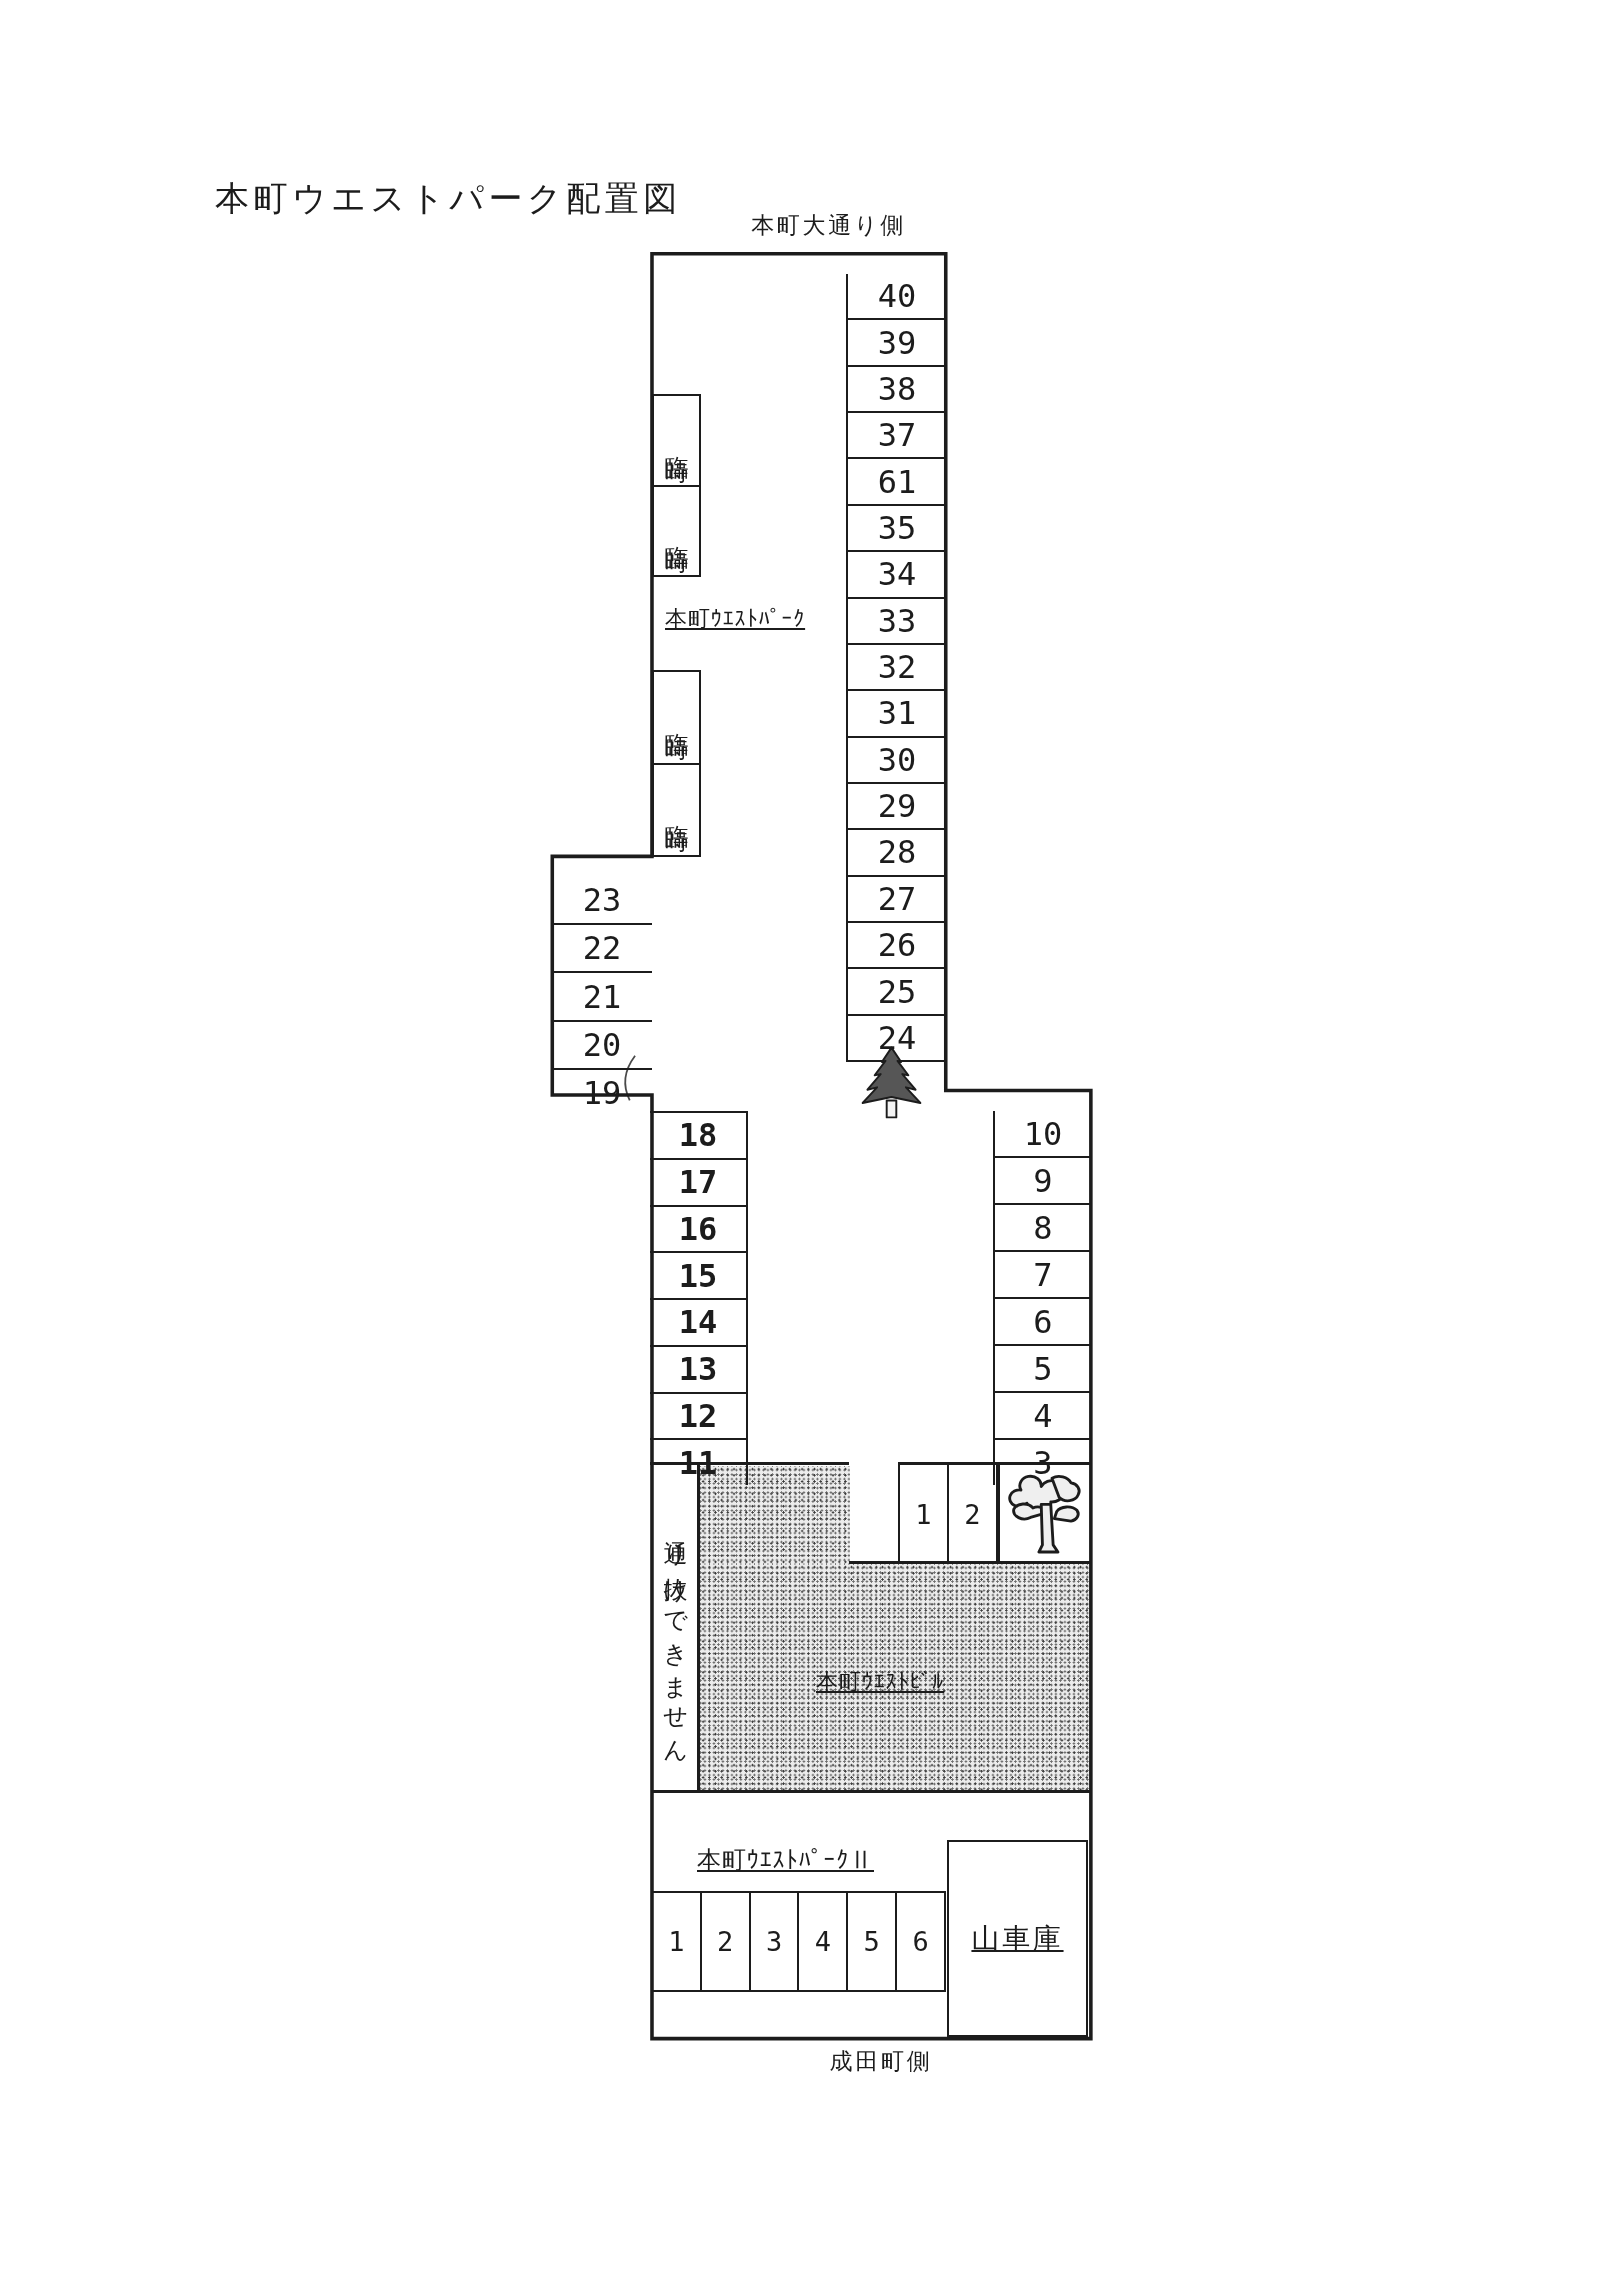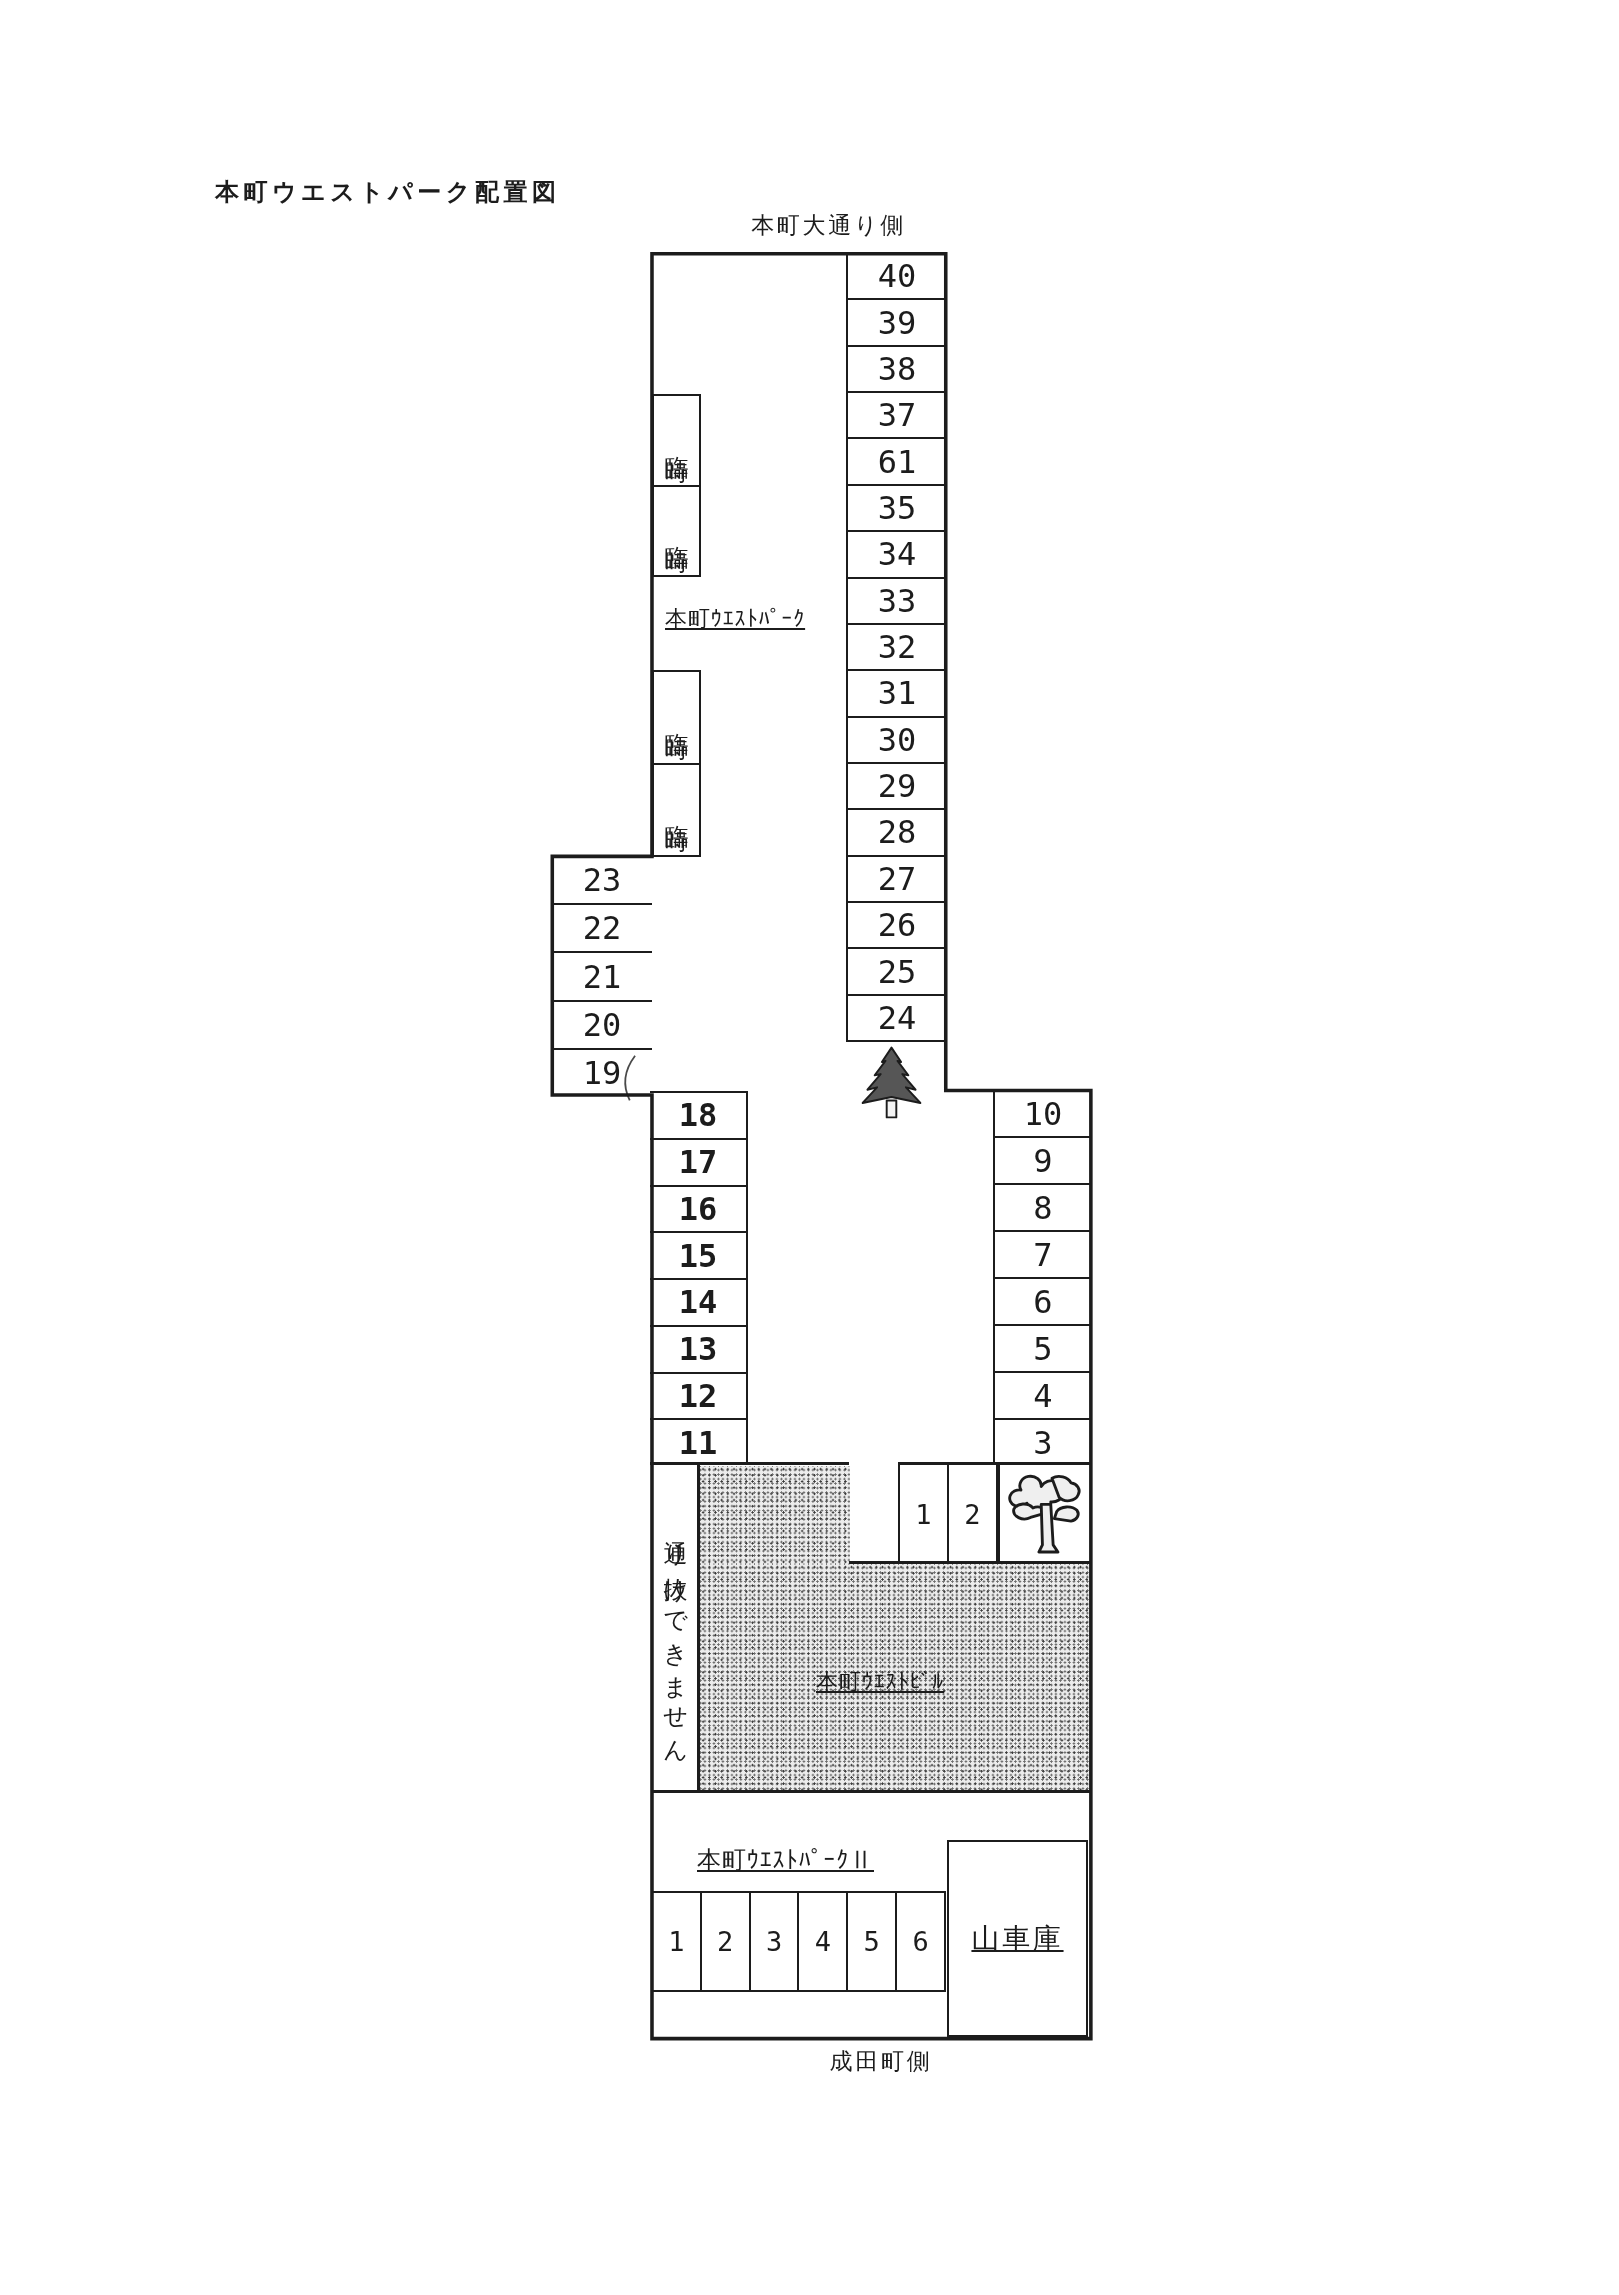--- a/index.html
+++ b/index.html
@@ -11,30 +11,30 @@
     position:relative;
     width:1620px;height:2295px;
     background:var(--paper);
     font-family:"Liberation Sans",sans-serif;
     color:var(--ink);
     overflow:hidden;
   }
   .abs{position:absolute;}
   
   .title{
-    font-size:24px;font-weight:bold;letter-spacing:4.5px;white-space:nowrap;
+    font-size:34px;font-weight:normal;letter-spacing:4.5px;white-space:nowrap;
   }
   .edge-label{
     font-size:23px;letter-spacing:2.7px;text-align:center;white-space:nowrap;
   }
   .area-label{
     font-size:22px;letter-spacing:0.9px;white-space:nowrap;display:flex;align-items:center;text-decoration:underline;
   }
   
-  .col{display:flex;flex-direction:column;box-sizing:border-box;}
+  .col{display:flex;flex-direction:column;box-sizing:border-box;margin-top:20px;}
   .col .cell{
     flex:1;display:flex;align-items:center;justify-content:center;
     border-bottom:2.7px solid var(--ink);box-sizing:border-box;
     font-family:"DejaVu Sans Mono",monospace;font-size:32px;color:var(--ink);
   }
   .col.open-end .cell:last-child{border-bottom:none;}
   .row{display:flex;box-sizing:border-box;}
   .row .cell{
     flex:1;display:flex;align-items:center;justify-content:center;
     border-right:2.7px solid var(--ink);box-sizing:border-box;

